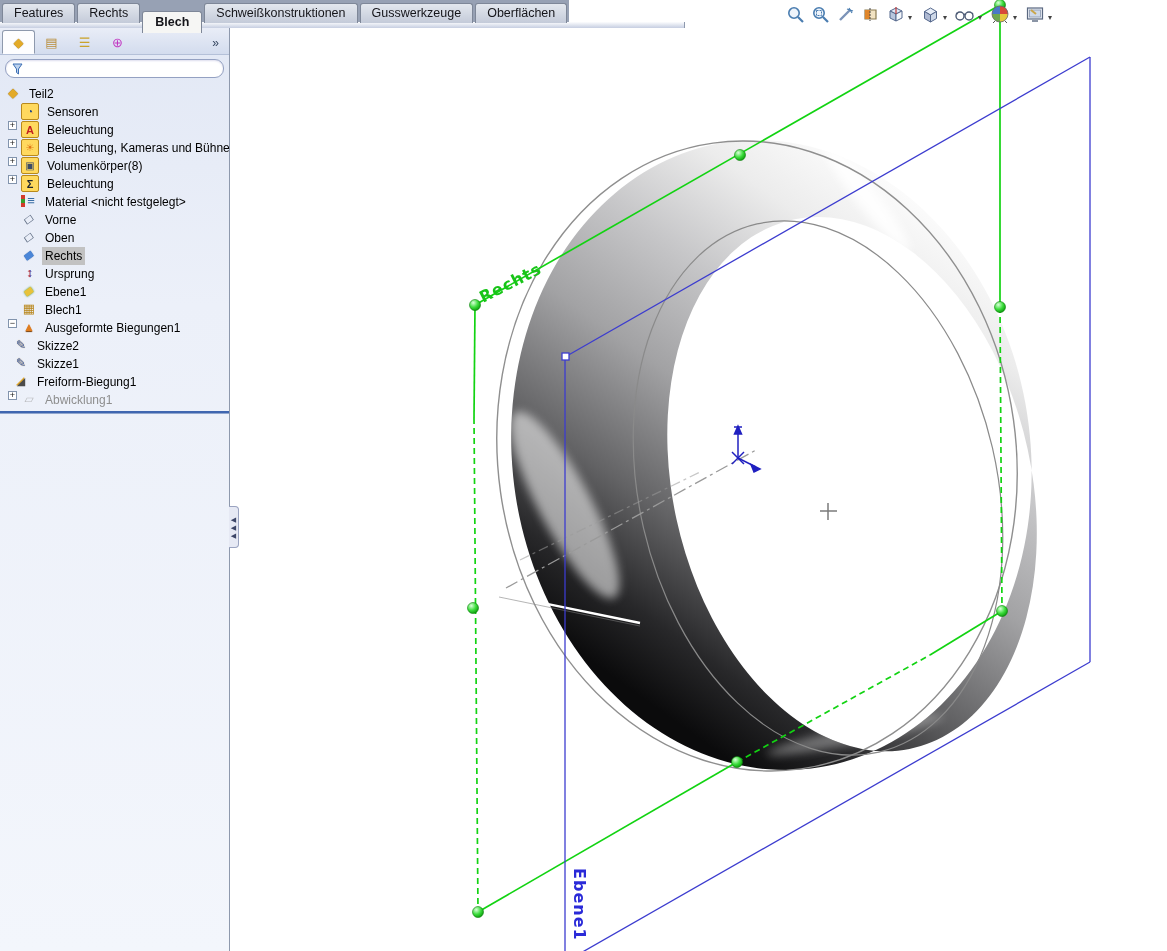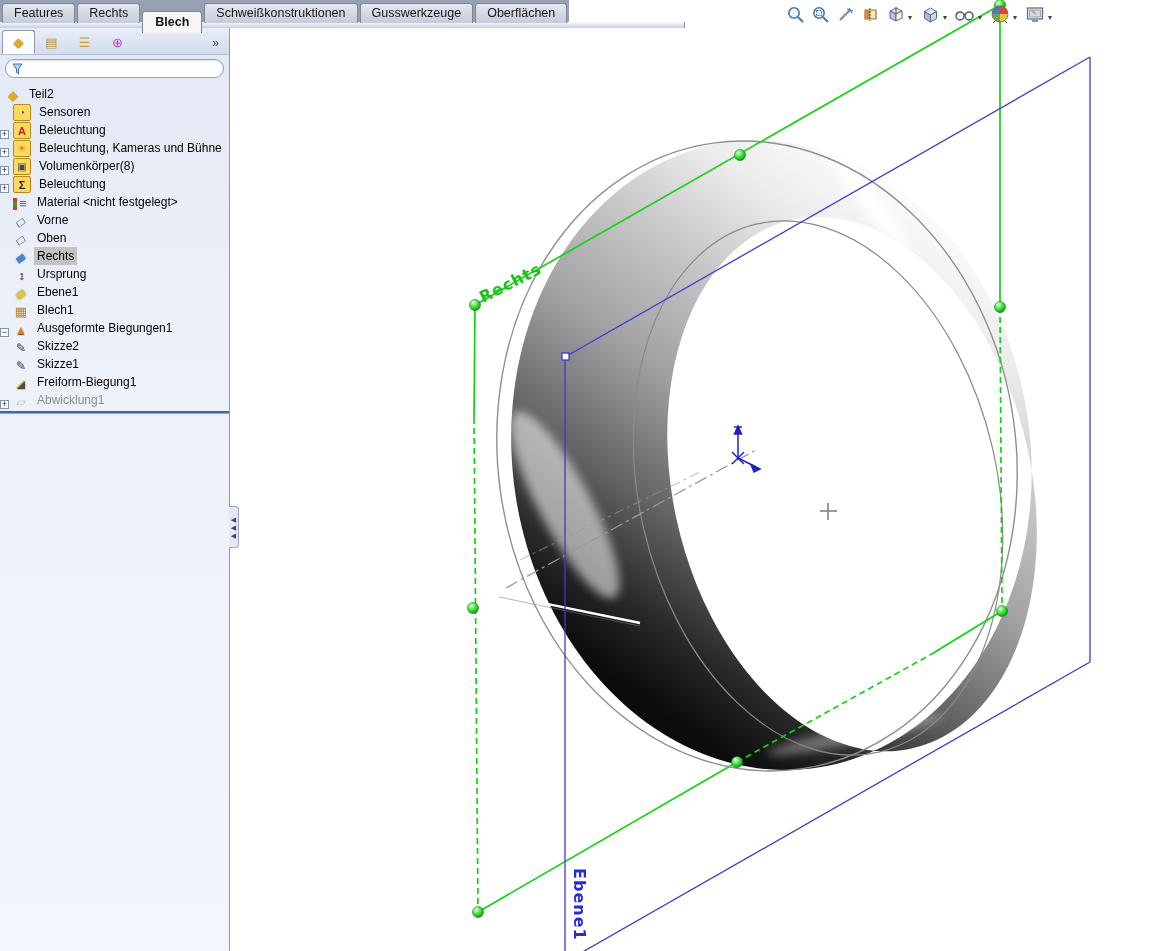--- a/index.html
+++ b/index.html
@@ -34,23 +34,23 @@
         border:1px solid transparent;border-radius:3px 3px 0 0;cursor:default;}
   .ptab[data-active="true"]{background:#fdfdff;border-color:#8e99ad;border-bottom-color:#fdfdff;}
   .ptab-chevron{margin-left:auto;font-size:12px;color:#33445e;padding:0 6px 4px 0;cursor:default;}
 
   .filterrow{padding:4px 5px 3px 5px;}
   .filterbox{height:15px;border:1px solid #94a1c2;border-radius:9px;background:#fff;
              display:flex;align-items:center;padding:1px 6px;box-shadow:inset 0 1px 2px #dde;}
   .filterbox svg{display:block;}
 
   .tree{padding:4px 0 0 0;font-size:12px;color:#000;}
-  .trow{display:flex;align-items:flex-end;height:18px;line-height:18px;white-space:nowrap;cursor:default;}
+  .trow{display:flex;align-items:flex-start;height:18px;line-height:18px;white-space:nowrap;cursor:default;}
   .trow[data-indent="0"]{padding-left:5px;}
-  .trow[data-indent="1"]{}
+  .trow[data-indent="1"]{padding-left:8px;}
   .trow[data-indent="2"]{}
   .exp{width:9px;height:9px;box-sizing:border-box;border:1px solid #8294ad;background:#fff;
        font-size:9px;line-height:7px;text-align:center;color:#222;margin-right:4px;flex:none;visibility:hidden;}
   .exp[data-exp="plus"]::before{content:"+";}
   .exp[data-exp="minus"]::before{content:"\2212";}
   .exp[data-exp="plus"],.exp[data-exp="minus"]{visibility:visible;}
   .ticon{width:16px;height:15px;flex:none;margin-right:5px;display:flex;align-items:center;
          justify-content:center;font-size:12px;}
   .tlabel{padding:0 3px;}
   .trow[data-selected="true"] .tlabel{background:#c2c2c2;}

